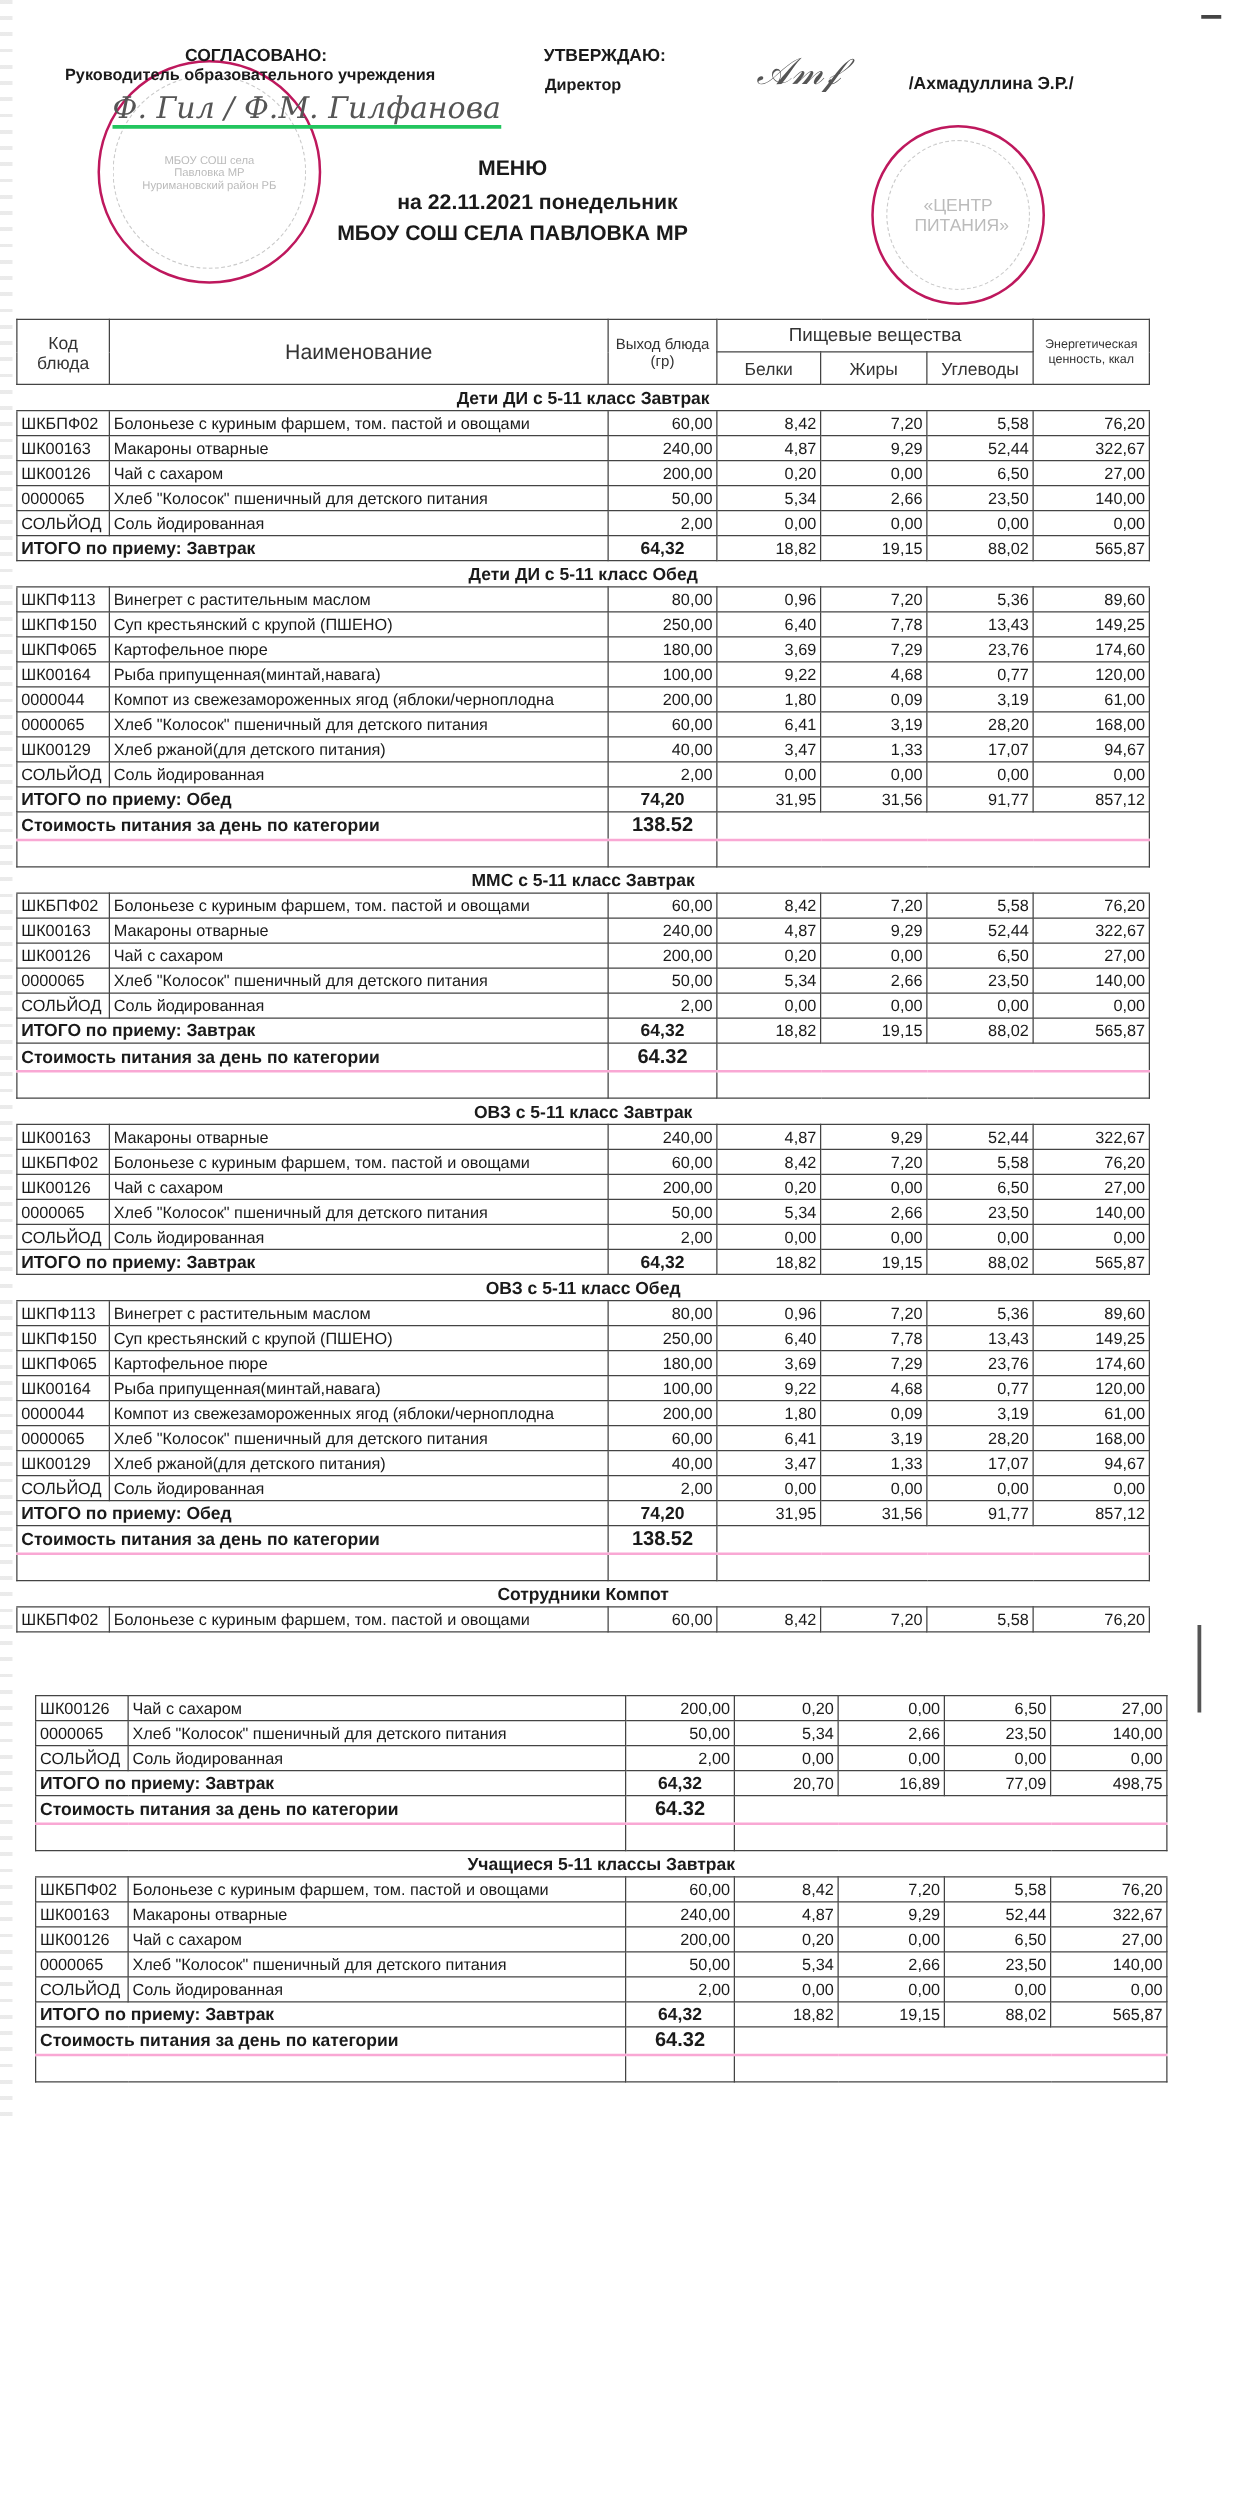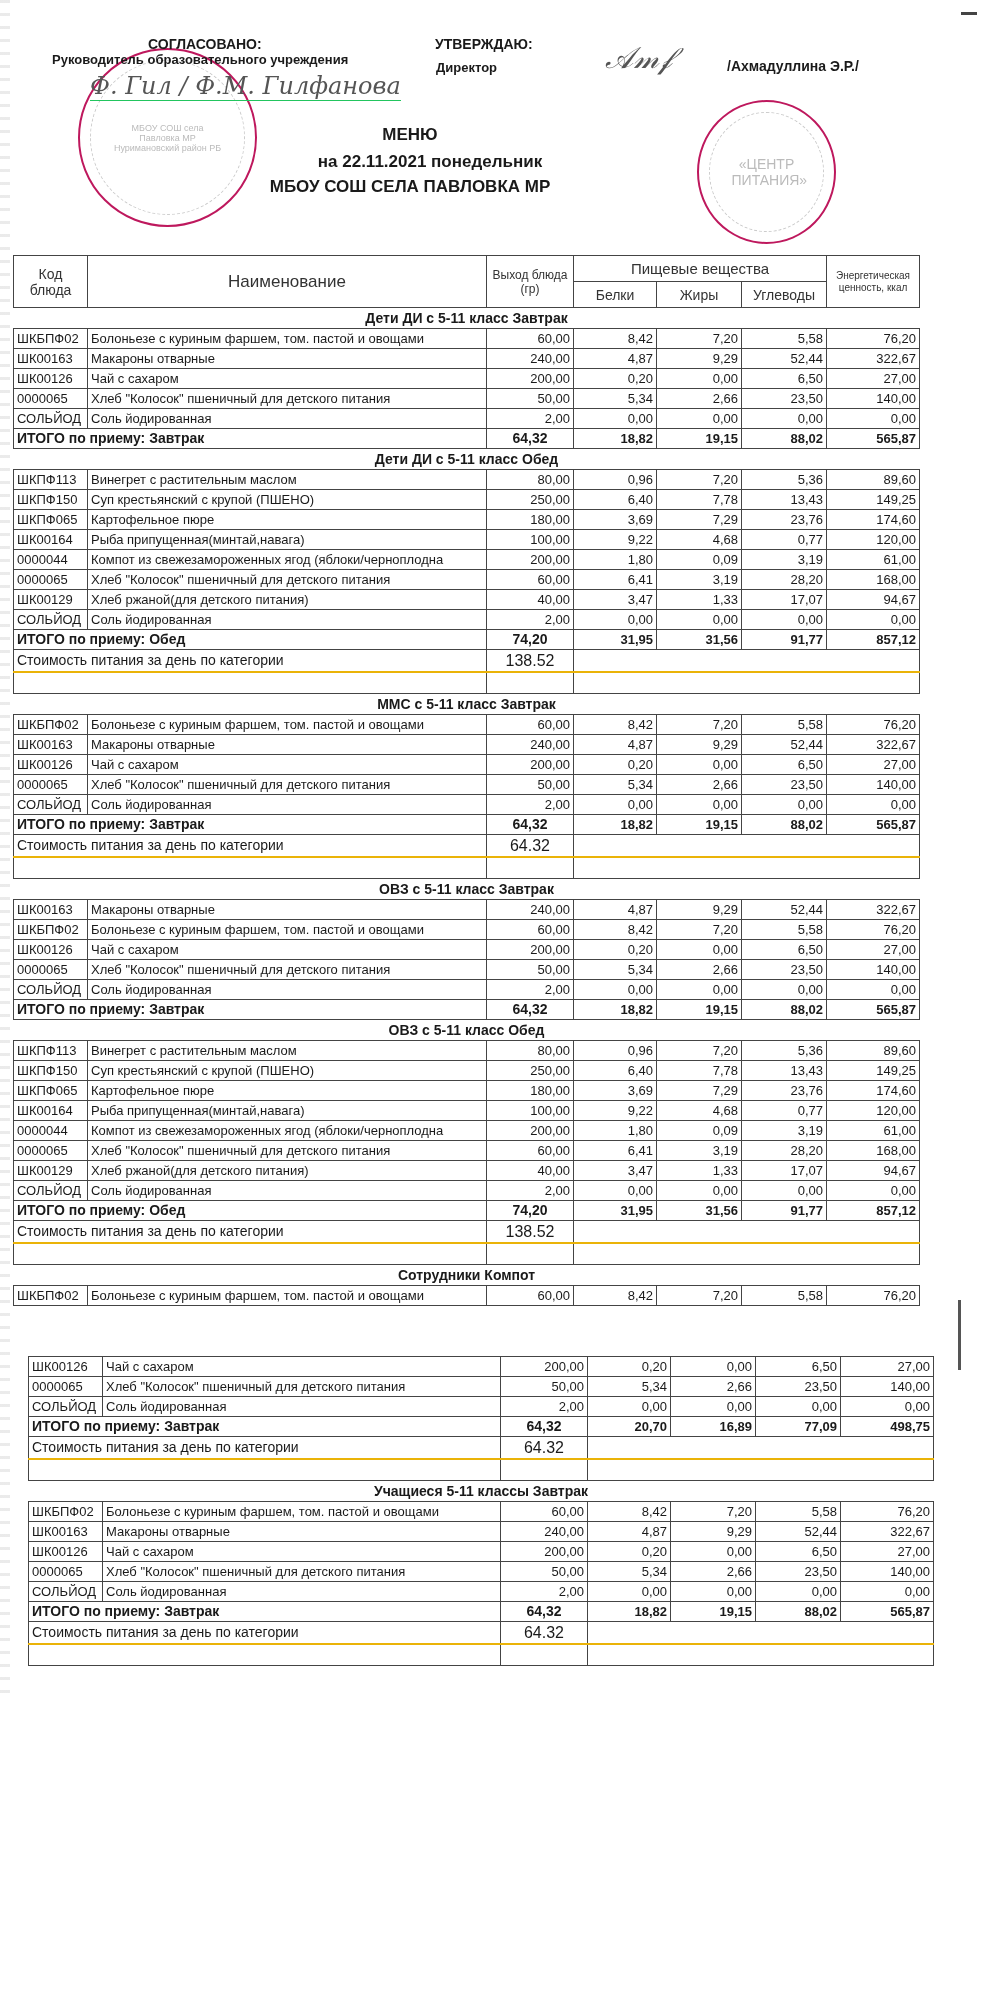--- a/index.html
+++ b/index.html
@@ -21,39 +21,39 @@
 
   table.menu { position:absolute; border-collapse:collapse; table-layout:fixed; font-size:13px; }
   table.menu td, table.menu th { border:1px solid #444; padding:0 3px; height:19px; line-height:19px;
       white-space:nowrap; overflow:hidden; }
   table.menu th { font-weight:normal; font-size:14px; line-height:16px; color:#333; }
   table.menu th.small { font-size:10px; line-height:12px; }
   td.num { text-align:right; }
   td.ctr { text-align:center; }
   tr.sec td { border-left:none; border-right:none; text-align:center; font-weight:bold; font-size:14px; height:20px; }
   tr.total td { font-weight:bold; font-size:14px; }
-  tr.total td.nb { font-weight:bold; font-size:13px; }
-  tr.cost td { font-weight:normal; font-size:14px; height:21px; border-bottom:2px solid #eab308; }
+  tr.total td.nb { font-weight:normal; font-size:13px; }
+  tr.cost td { font-weight:bold; font-size:14px; height:21px; border-bottom:2px solid #f9a8d4; }
   tr.cost td.big { font-size:16px; text-align:center; }
   tr.empty td { height:20px; }
 </style>
 </head>
 <body>
 
 <div class="edge-left"></div>
 <div class="edge-mark"></div>
 <div class="edge-mark2"></div>
 
 <div class="stamp" style="left:78px;top:48px;width:175px;height:175px;">
   <div class="stamp-inner"></div>
   <span style="width:110px;font-size:9px;">МБОУ СОШ села Павловка МР Нуримановский район РБ</span>
 </div>
 <div class="hdr" style="left:148px;top:36px;">СОГЛАСОВАНО:</div>
 <div class="hdr" style="left:52px;top:52px;font-size:13px;">Руководитель образовательного учреждения</div>
-<div class="sig" style="left:90px;top:72px;font-size:24px;border-bottom:1px solid #22c55e;">Ф. Гил / Ф.М. Гилфанова</div>
+<div class="sig" style="left:90px;top:72px;font-size:24px;border-bottom:3px solid #22c55e;">Ф. Гил / Ф.М. Гилфанова</div>
 
 <div class="hdr" style="left:435px;top:36px;">УТВЕРЖДАЮ:</div>
 <div class="hdr" style="left:436px;top:60px;font-size:13px;">Директор</div>
 <div class="sig" style="left:605px;top:40px;font-size:30px;">𝒜𝓂𝒻</div>
 <div class="hdr" style="left:727px;top:58px;">/Ахмадуллина Э.Р./</div>
 <div class="stamp" style="left:697px;top:100px;width:135px;height:140px;">
   <div class="stamp-inner"></div>
   <span style="width:70px;font-size:14px;">«ЦЕНТР ПИТАНИЯ»</span>
 </div>
 

